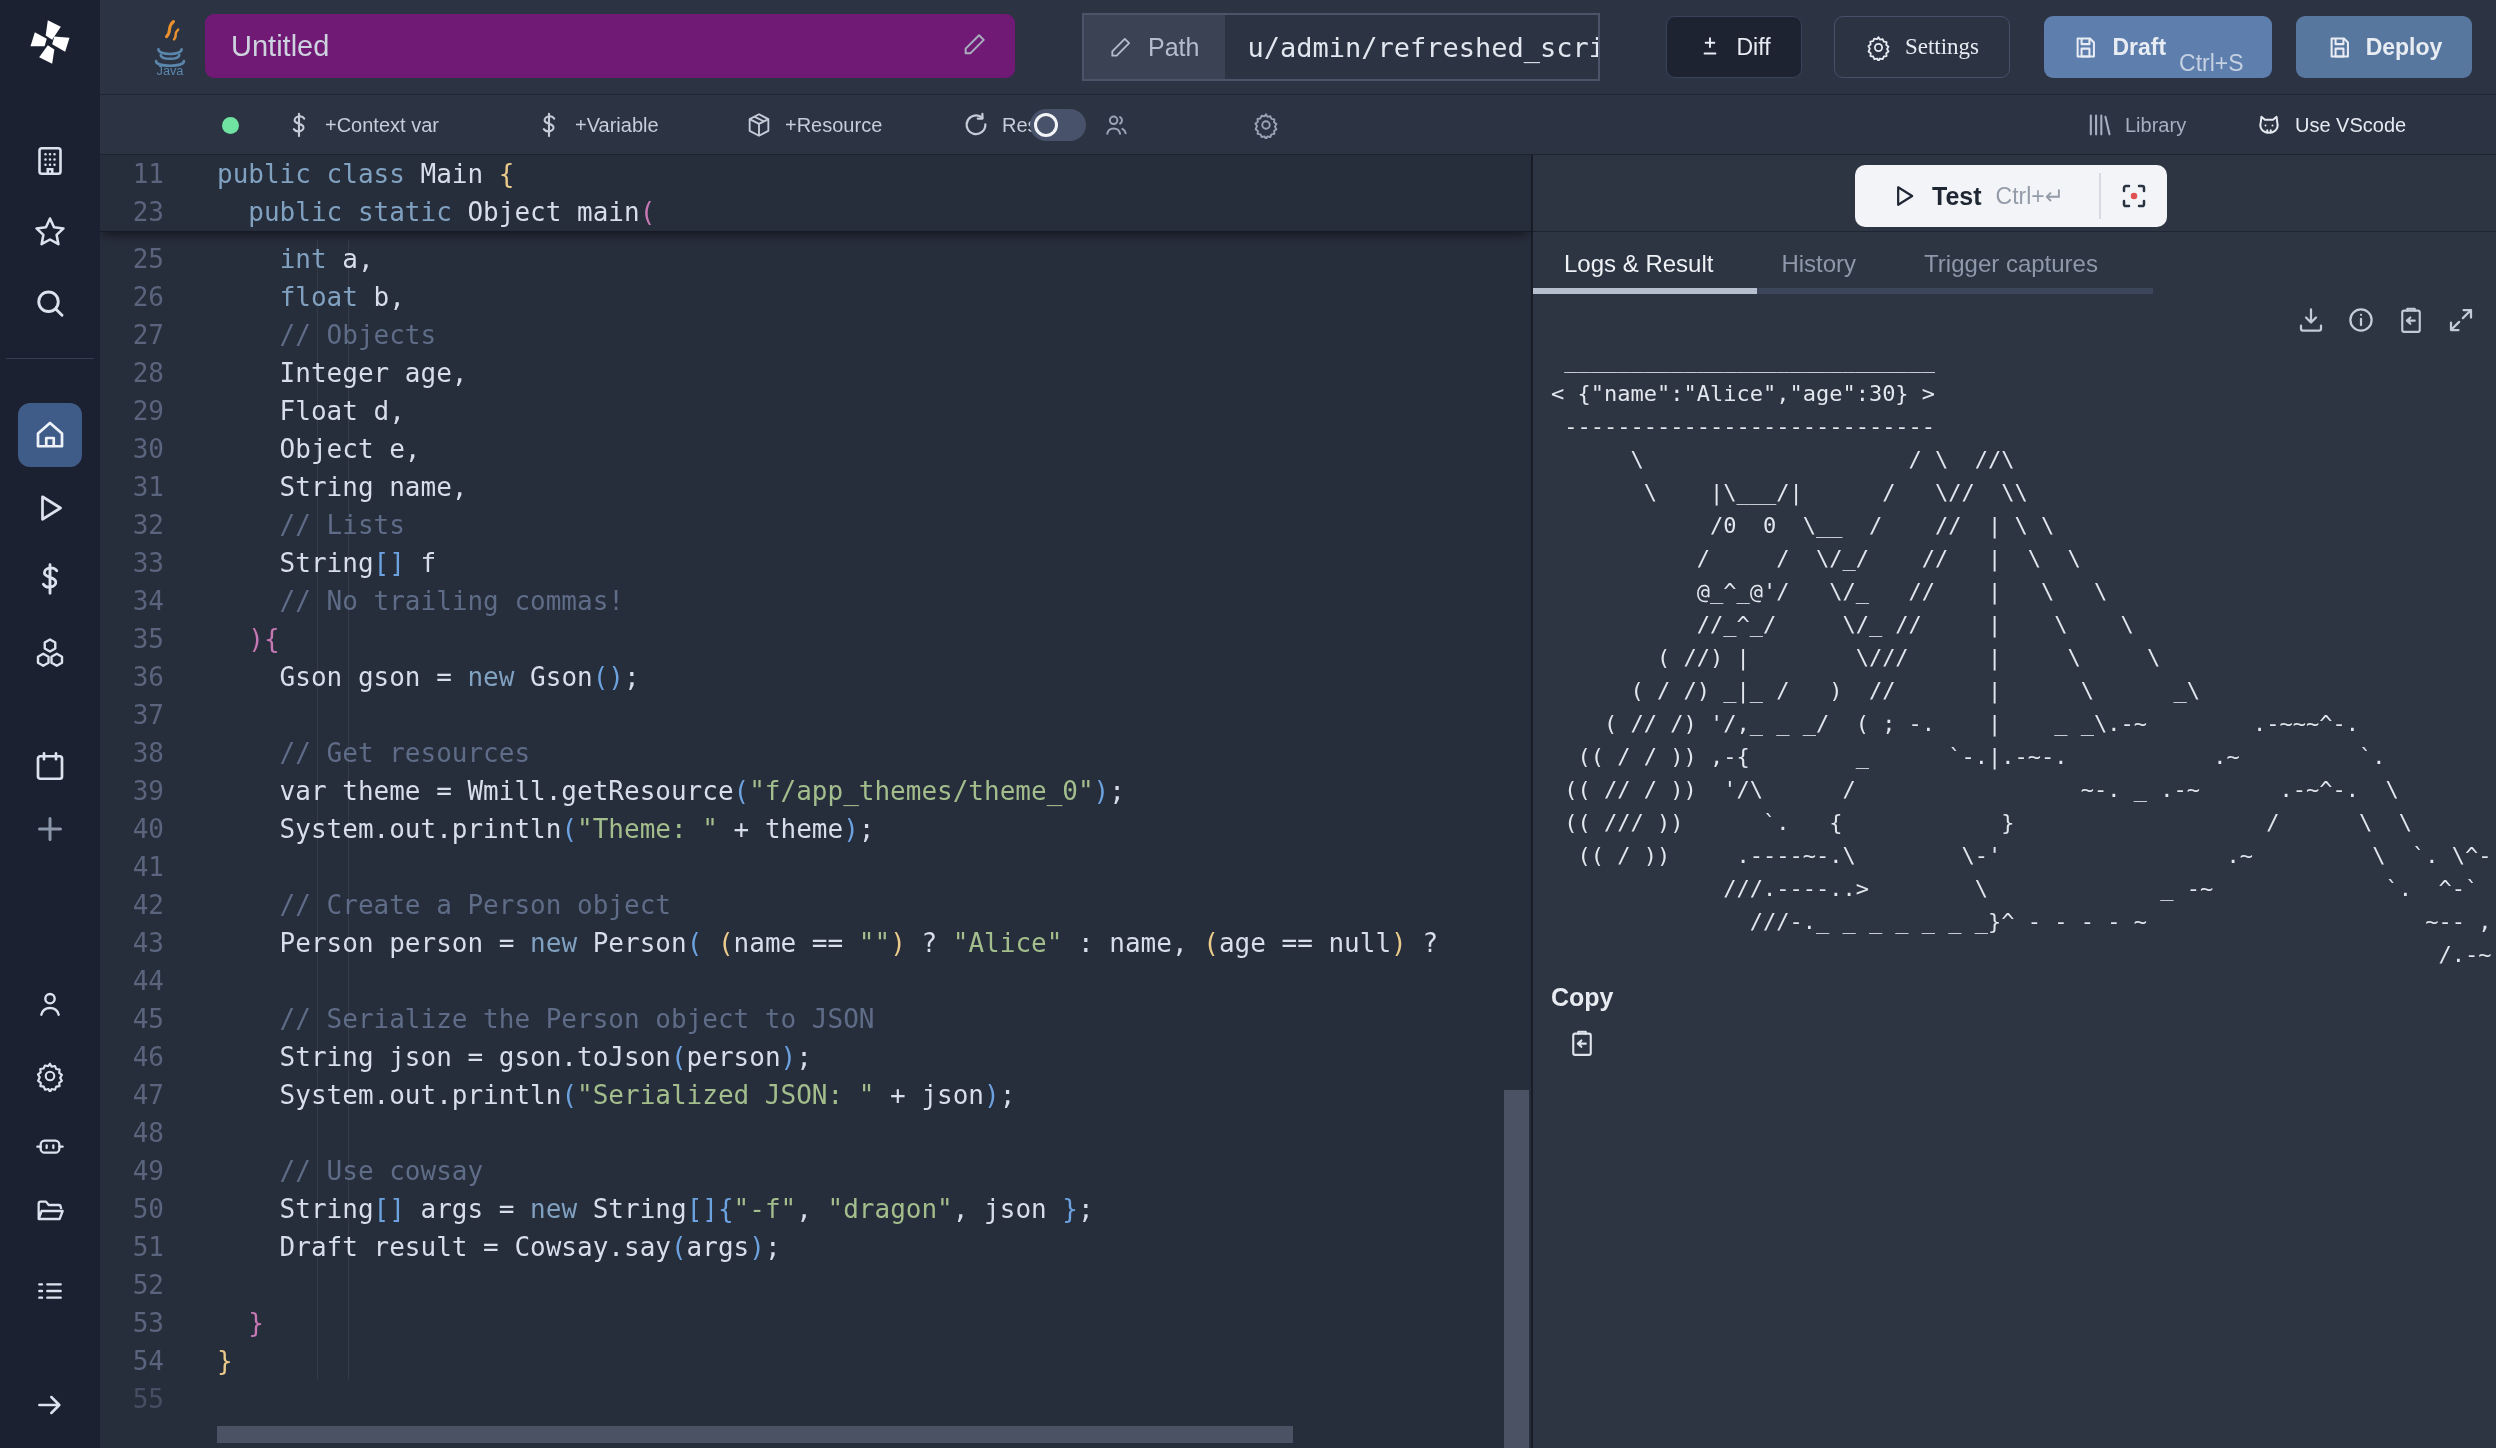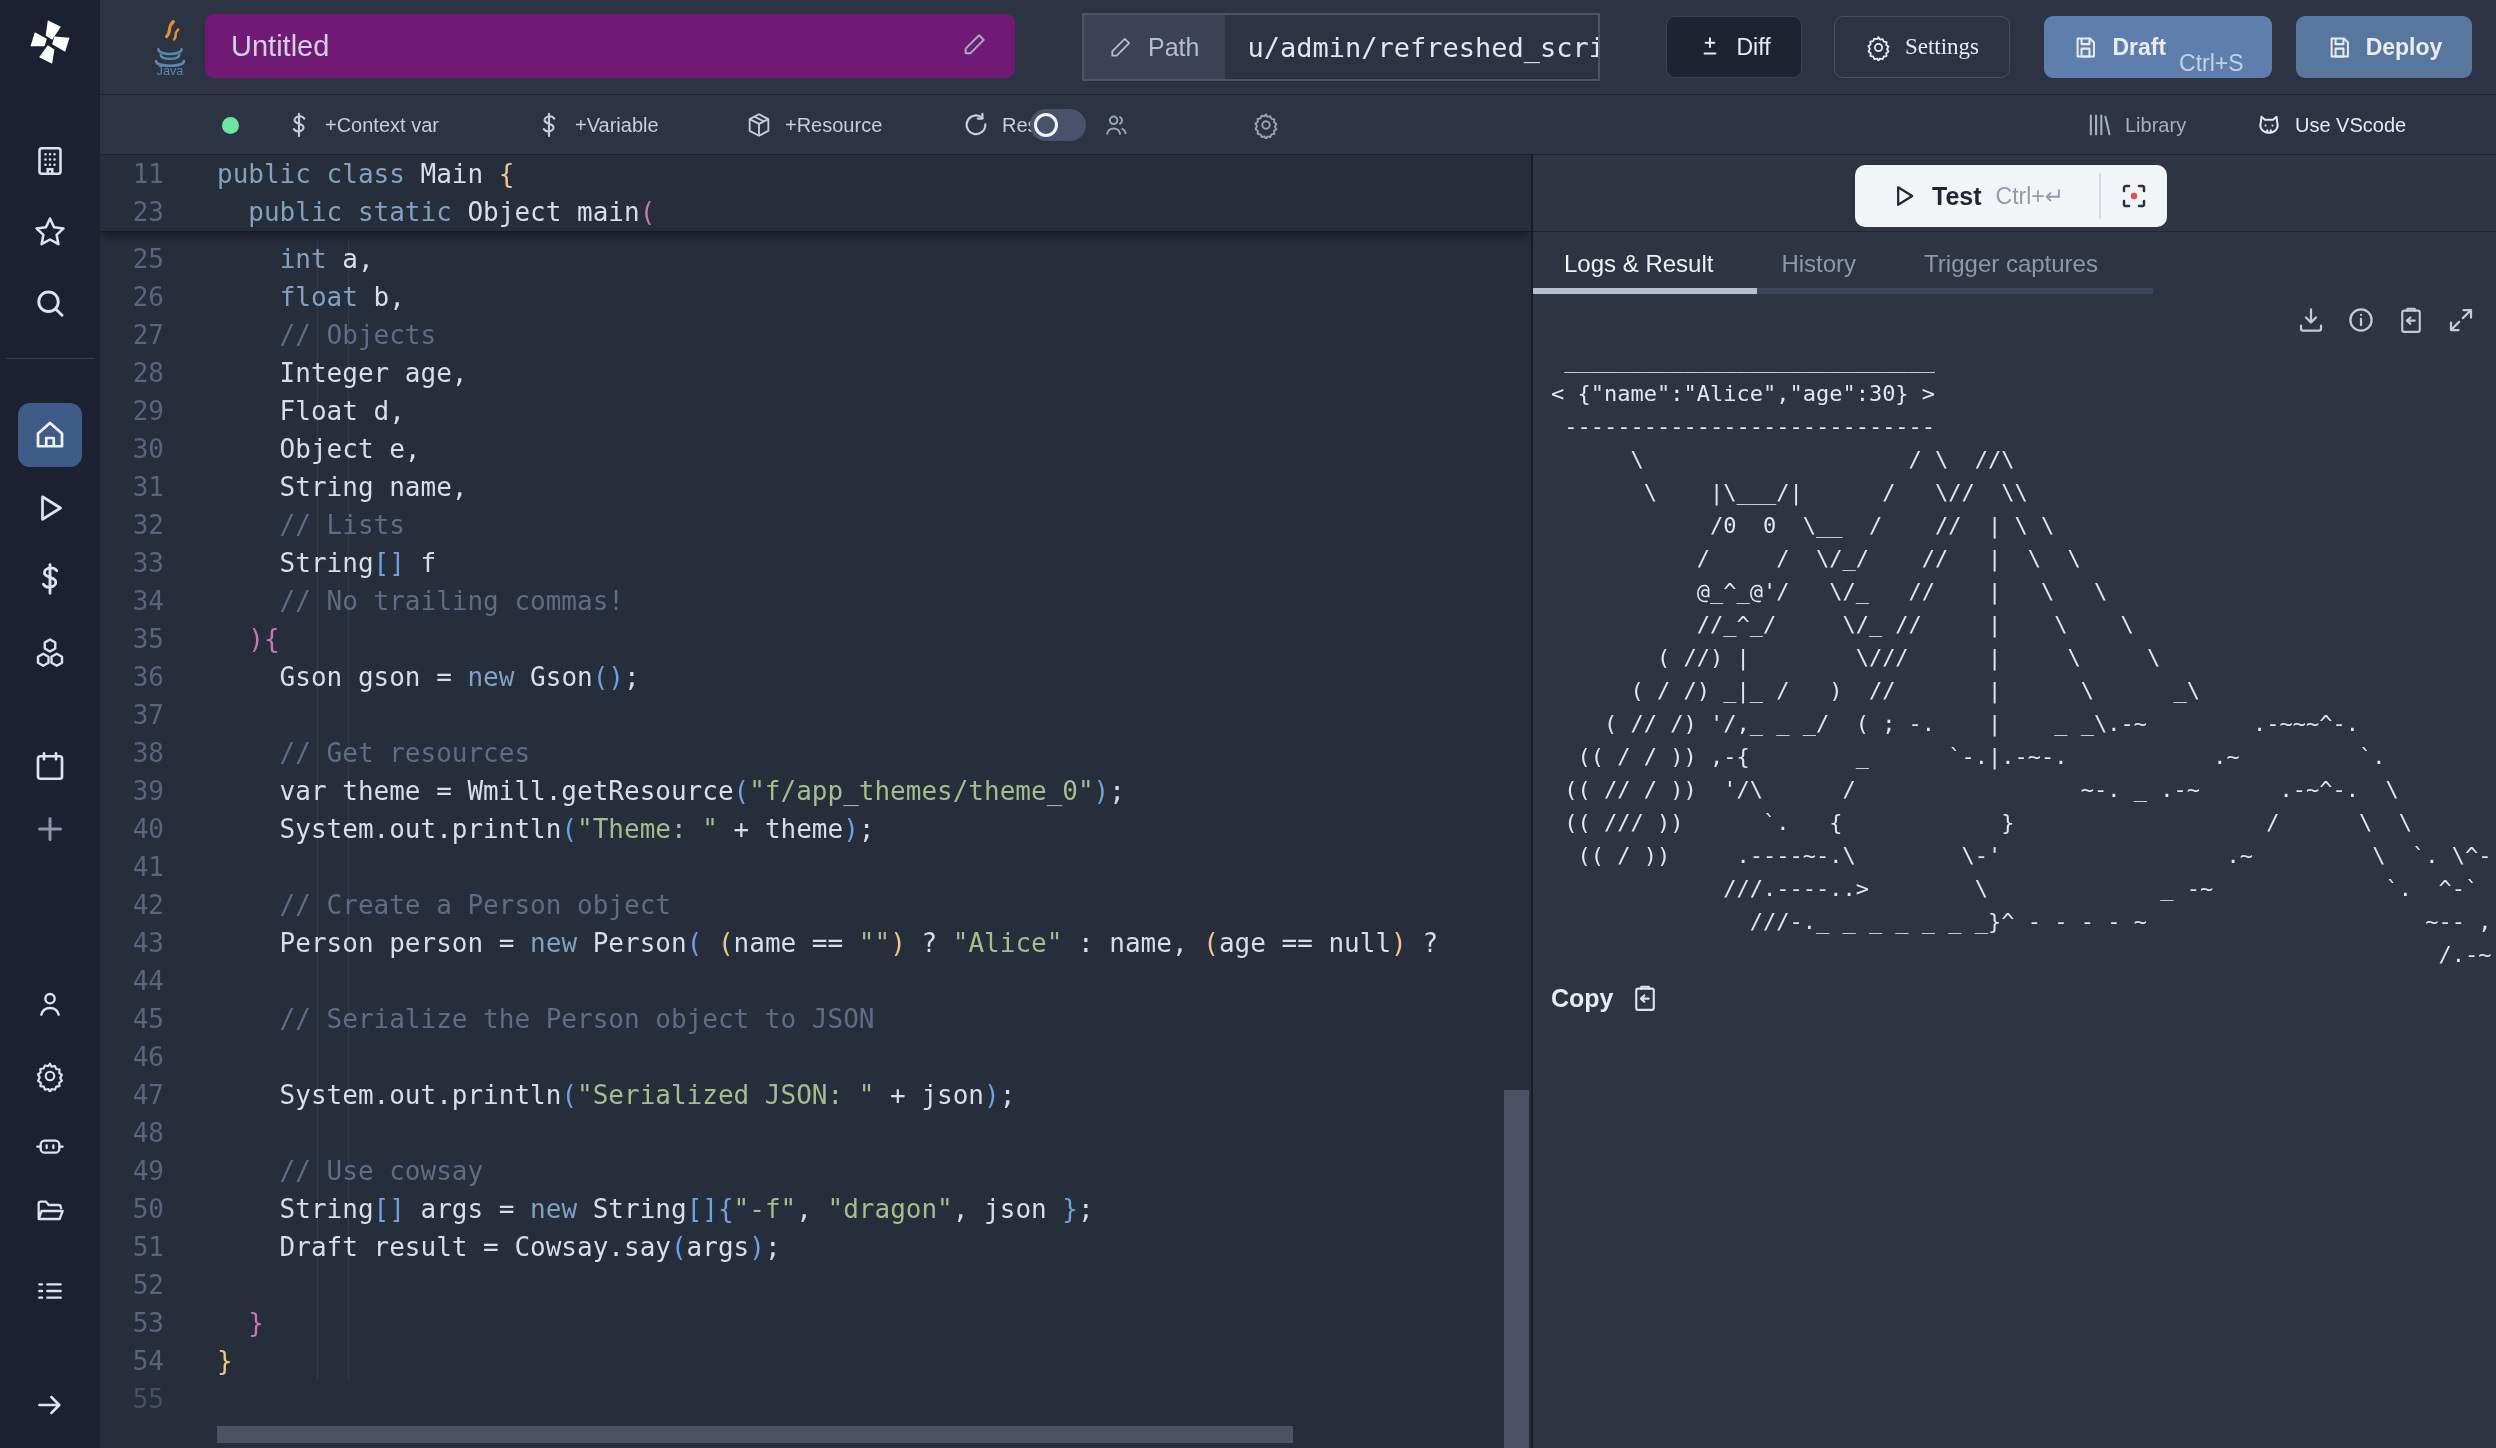--- a/index.html
+++ b/index.html
@@ -87,21 +87,21 @@
   .tabs { position:absolute; left:31px; top:95px; display:flex; gap:68px; }
   .tab { font-size:24px; color:#8d98aa; cursor:pointer; }
   .tab.active { color:#eef1f6; }
   .tab-bar-light { position:absolute; left:0; top:133px; width:224px; height:6px; background:#b6bfcd; }
   .tab-bar-dark { position:absolute; left:224px; top:133px; width:396px; height:6px; background:#3c465a; }
 
   .result-icons { position:absolute; right:20px; top:150px; display:flex; gap:20px; color:#c3cbd7; }
   .result-icons .ric { width:30px; height:30px; cursor:pointer; display:flex; align-items:center; justify-content:center; }
   .result-pre { position:absolute; left:18px; top:189px; right:0; font-family:"DejaVu Sans Mono", monospace;
                 font-size:22px; line-height:33px; color:#e2e6ed; white-space:pre; overflow:hidden; }
-  .copy-row { position:absolute; left:18px; top:828px; display:flex; align-items:center; gap:16px; cursor:pointer; }
+  .copy-row { position:absolute; left:18px; top:828px; display:flex; align-items:center; gap:16px; cursor:pointer;flex-direction:column; }
   .copy-label { font-size:25px; font-weight:bold; color:#e8ecf2; }
   .copy-row svg { color:#dfe4ec; }
 </style>
 </head>
 <body>
 
 <div class="app">
 
   <nav class="sidebar">
     <div class="logo">
@@ -345,21 +345,21 @@
             <div class="code-row"><span class="ln">36</span><span class="src"><span class="tk-pl">    Gson gson = </span><span class="tk-kw">new</span><span class="tk-pl"> Gson</span><span class="tk-b3">()</span><span class="tk-pl">;</span></span></div>
             <div class="code-row"><span class="ln">37</span><span class="src"></span></div>
             <div class="code-row"><span class="ln">38</span><span class="src"><span class="tk-cm">    // Get resources</span></span></div>
             <div class="code-row"><span class="ln">39</span><span class="src"><span class="tk-pl">    var theme = Wmill.getResource</span><span class="tk-b3">(</span><span class="tk-st">"f/app_themes/theme_0"</span><span class="tk-b3">)</span><span class="tk-pl">;</span></span></div>
             <div class="code-row"><span class="ln">40</span><span class="src"><span class="tk-pl">    System.out.println</span><span class="tk-b3">(</span><span class="tk-st">"Theme: "</span><span class="tk-pl"> + theme</span><span class="tk-b3">)</span><span class="tk-pl">;</span></span></div>
             <div class="code-row"><span class="ln">41</span><span class="src"></span></div>
             <div class="code-row"><span class="ln">42</span><span class="src"><span class="tk-cm">    // Create a Person object</span></span></div>
             <div class="code-row"><span class="ln">43</span><span class="src"><span class="tk-pl">    Person person = </span><span class="tk-kw">new</span><span class="tk-pl"> Person</span><span class="tk-b3">(</span><span class="tk-pl"> </span><span class="tk-b1">(</span><span class="tk-pl">name == </span><span class="tk-st">""</span><span class="tk-b1">)</span><span class="tk-pl"> ? </span><span class="tk-st">"Alice"</span><span class="tk-pl"> : name, </span><span class="tk-b1">(</span><span class="tk-pl">age == null</span><span class="tk-b1">)</span><span class="tk-pl"> ?</span></span></div>
             <div class="code-row"><span class="ln">44</span><span class="src"></span></div>
             <div class="code-row"><span class="ln">45</span><span class="src"><span class="tk-cm">    // Serialize the Person object to JSON</span></span></div>
-            <div class="code-row"><span class="ln">46</span></div>
+            <div class="code-row"><span class="ln">46</span><span class="src"><span class="tk-pl">    String json = gson.toJson</span><span class="tk-b3">(</span><span class="tk-pl">person</span><span class="tk-b3">)</span><span class="tk-pl">;</span></span></div>
             <div class="code-row"><span class="ln">47</span><span class="src"><span class="tk-pl">    System.out.println</span><span class="tk-b3">(</span><span class="tk-st">"Serialized JSON: "</span><span class="tk-pl"> + json</span><span class="tk-b3">)</span><span class="tk-pl">;</span></span></div>
             <div class="code-row"><span class="ln">48</span><span class="src"></span></div>
             <div class="code-row"><span class="ln">49</span><span class="src"><span class="tk-cm">    // Use cowsay</span></span></div>
             <div class="code-row"><span class="ln">50</span><span class="src"><span class="tk-pl">    String</span><span class="tk-b3">[]</span><span class="tk-pl"> args = </span><span class="tk-kw">new</span><span class="tk-pl"> String</span><span class="tk-b3">[]{</span><span class="tk-st">"-f"</span><span class="tk-pl">, </span><span class="tk-st">"dragon"</span><span class="tk-pl">, json </span><span class="tk-b3">}</span><span class="tk-pl">;</span></span></div>
             <div class="code-row"><span class="ln">51</span><span class="src"><span class="tk-pl">    Draft result = Cowsay.say</span><span class="tk-b3">(</span><span class="tk-pl">args</span><span class="tk-b3">)</span><span class="tk-pl">;</span></span></div>
             <div class="code-row"><span class="ln">52</span></div>
             <div class="code-row"><span class="ln">53</span><span class="src"><span class="tk-pl">  </span><span class="tk-b2">}</span></span></div>
             <div class="code-row"><span class="ln">54</span><span class="src"><span class="tk-b1">}</span></span></div>
             <div class="code-row"><span class="ln dim">55</span><span class="src"></span></div>
           </div>

